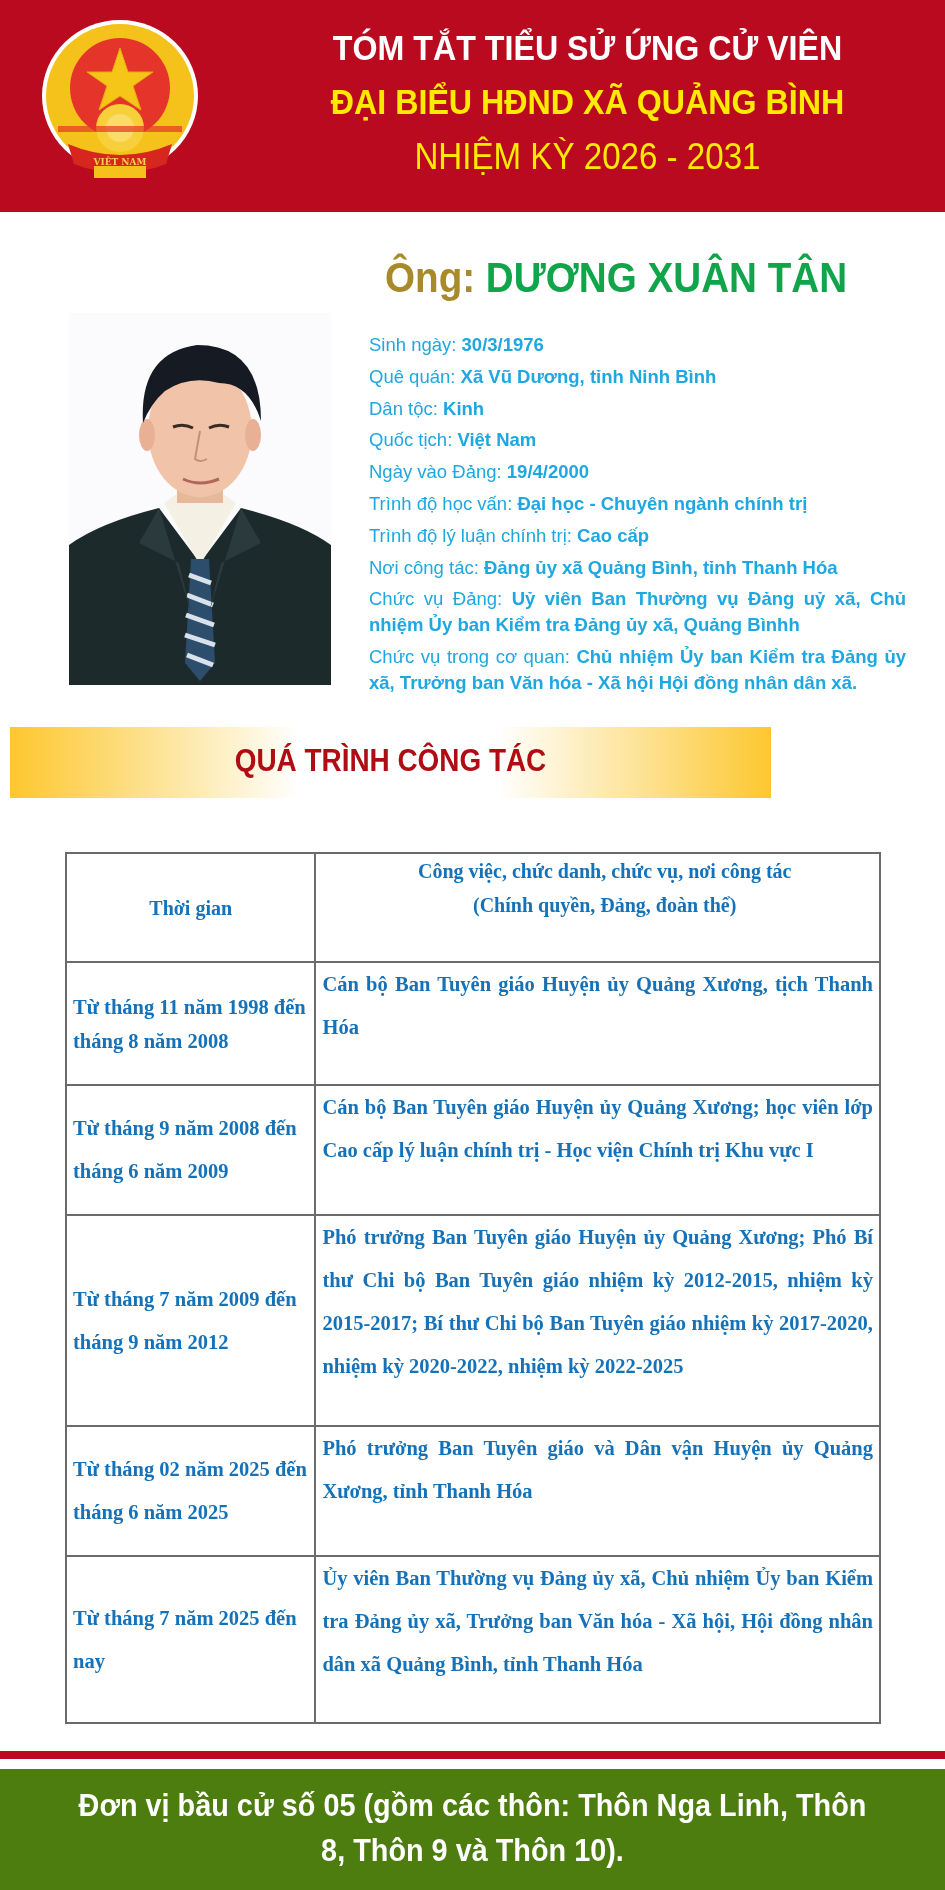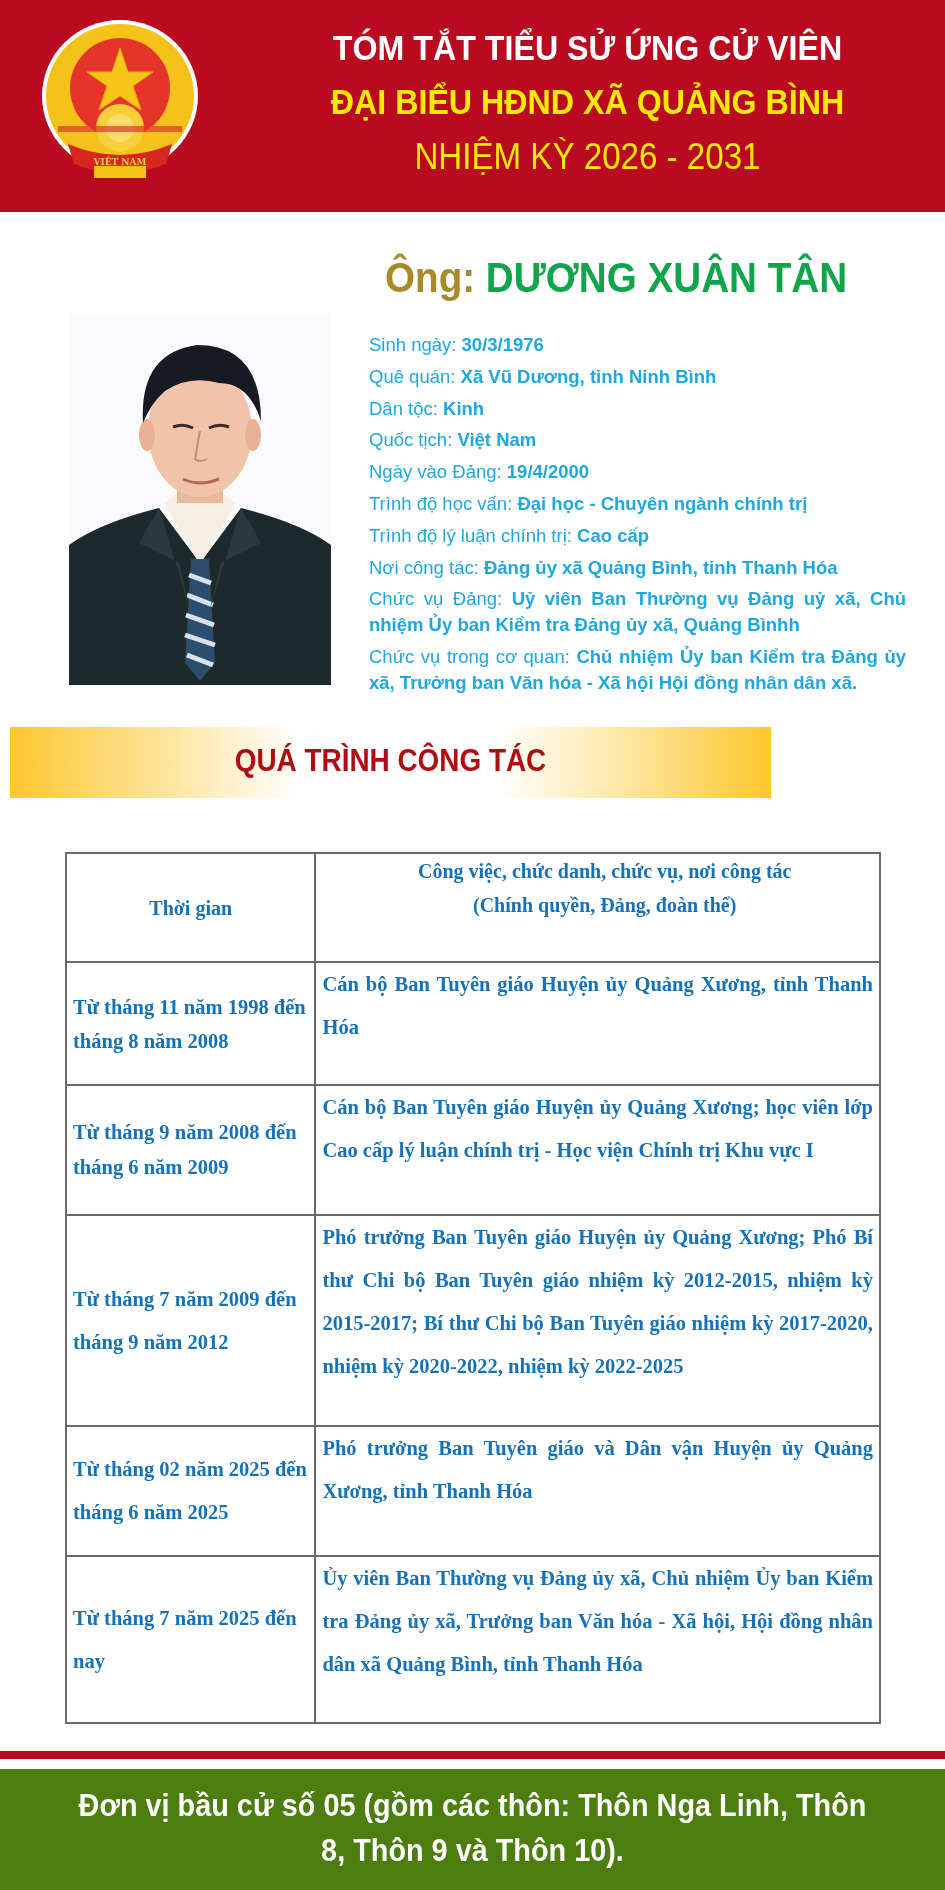--- a/index.html
+++ b/index.html
@@ -202,24 +202,24 @@
   <tbody>
       <tr>
     <th class="col-time th-time" style="text-align:center;">Thời gian</th>
     <th class="col-desc th-desc" style="text-align:center;">
       <div>Công việc, chức danh, chức vụ, nơi công tác</div>
       <div>(Chính quyền, Đảng, đoàn thể)</div>
     </th>
   </tr>
   <tr class="row-1">
     <td class="col-time">Từ tháng 11 năm 1998 đến tháng 8 năm 2008</td>
-    <td class="col-desc">Cán bộ Ban Tuyên giáo Huyện ủy Quảng Xương, tỉnh Thanh Hóa</td>
+    <td class="col-desc">Cán bộ Ban Tuyên giáo Huyện ủy Quảng Xương, tịch Thanh Hóa</td>
   </tr>
   <tr class="row-2">
-    <td class="col-time" style="line-height:35px;">Từ tháng 9 năm 2008 đến tháng 6 năm 2009</td>
+    <td class="col-time" style="line-height:43px;">Từ tháng 9 năm 2008 đến tháng 6 năm 2009</td>
     <td class="col-desc">Cán bộ Ban Tuyên giáo Huyện ủy Quảng Xương; học viên lớp Cao cấp lý luận chính trị - Học viện Chính trị Khu vực I</td>
   </tr>
   <tr class="row-3">
     <td class="col-time" style="line-height:43px;">Từ tháng 7 năm 2009 đến tháng 9 năm 2012</td>
     <td class="col-desc">Phó trưởng Ban Tuyên giáo Huyện ủy Quảng Xương; Phó Bí thư Chi bộ Ban Tuyên giáo nhiệm kỳ 2012-2015, nhiệm kỳ 2015-2017; Bí thư Chi bộ Ban Tuyên giáo nhiệm kỳ 2017-2020, nhiệm kỳ 2020-2022, nhiệm kỳ 2022-2025</td>
   </tr>
   <tr class="row-4">
     <td class="col-time" style="line-height:43px;">Từ tháng 02 năm 2025 đến tháng 6 năm 2025</td>
     <td class="col-desc">Phó trưởng Ban Tuyên giáo và Dân vận Huyện ủy Quảng Xương, tỉnh Thanh Hóa</td>
   </tr>

